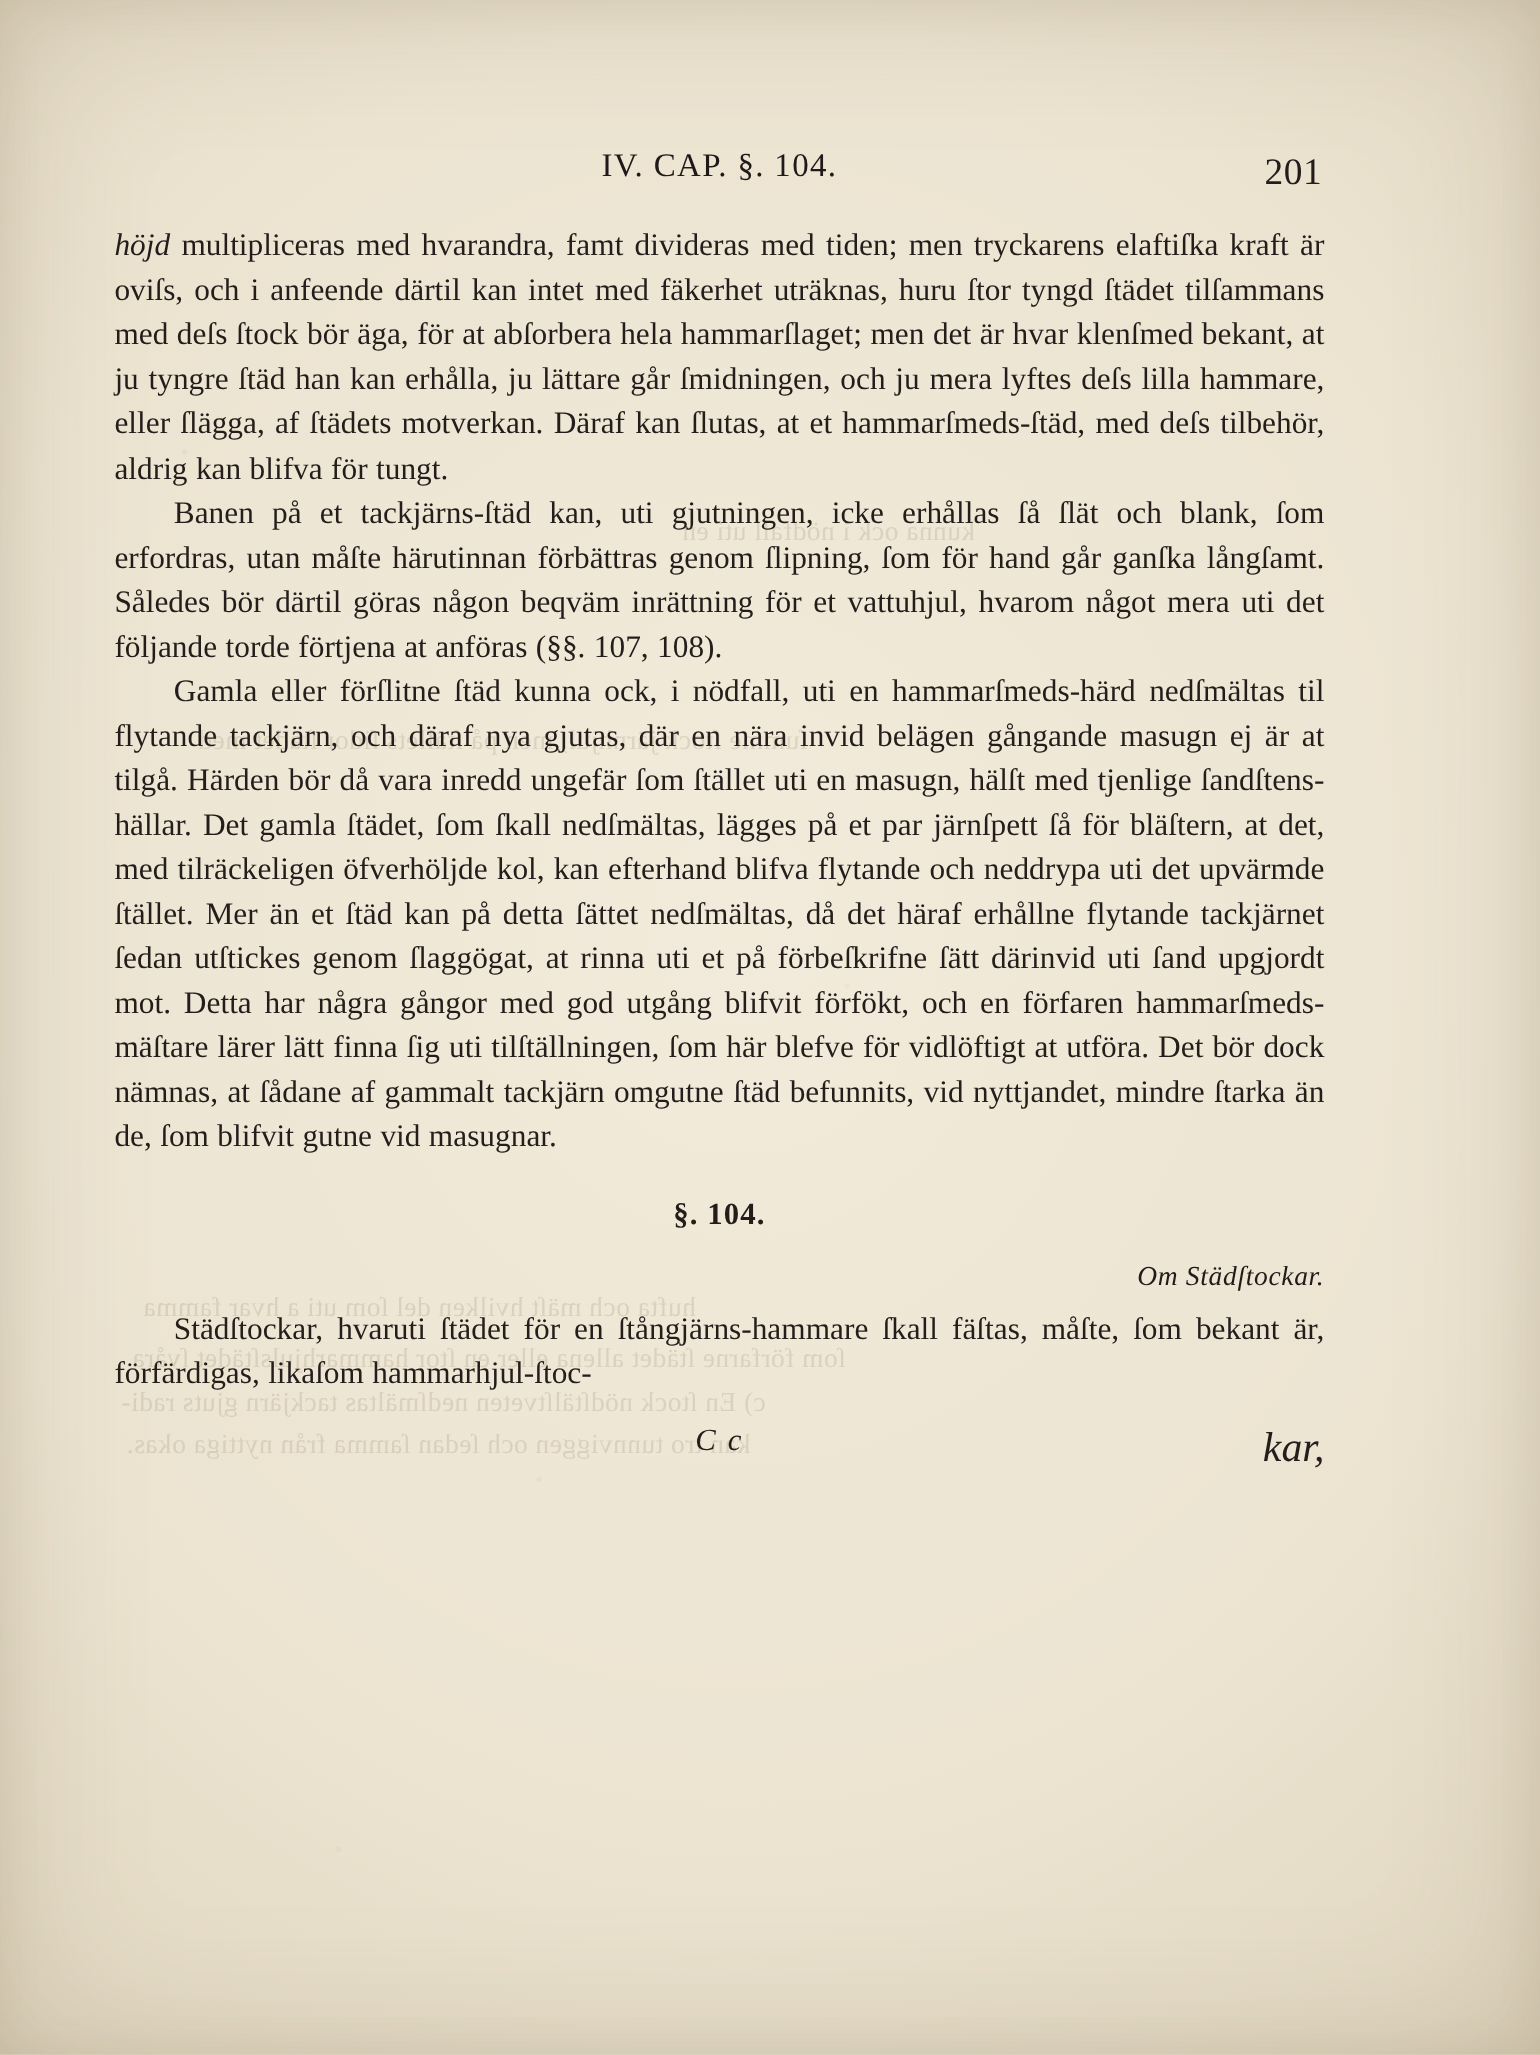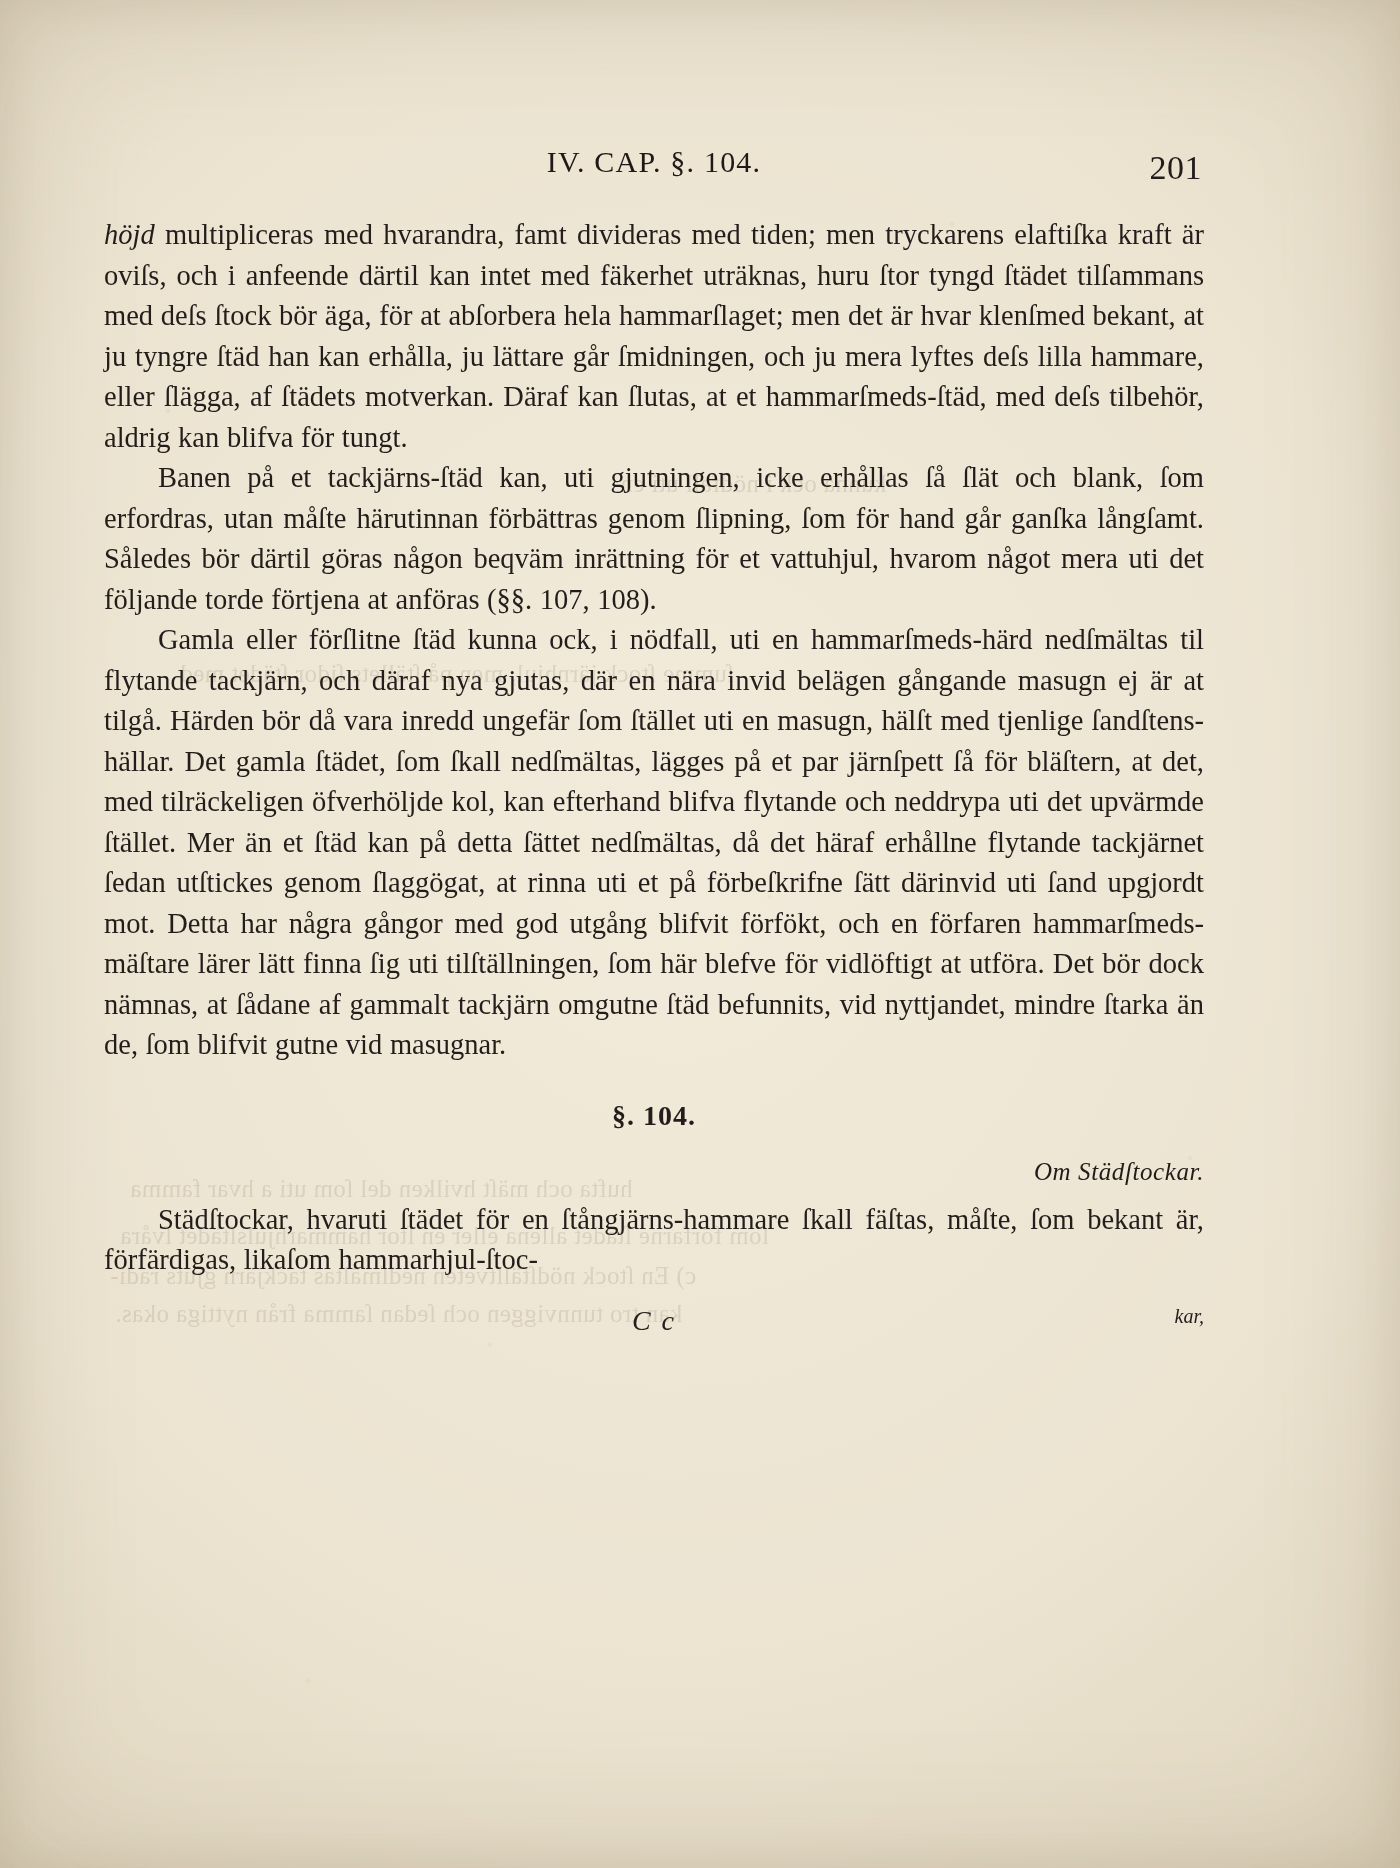--- a/index.html
+++ b/index.html
@@ -49,21 +49,21 @@
     font-family: "Liberation Serif", serif;
     font-size: 25px;
     letter-spacing: .4px;
     transform: scaleX(-1);
     white-space: nowrap;
   }
 
   .content {
     position: absolute;
     left: 104px;
-    top: 145px;
+    top: 134px;
     width: 1100px;
   }
 
   .header {
     display: flex;
     align-items: baseline;
     justify-content: center;
     position: relative;
     height: 44px;
     margin-bottom: 26px;
@@ -123,21 +123,21 @@
     position: absolute;
     left: 50%;
     transform: translateX(-50%);
     font-size: 28px;
     letter-spacing: 2px;
     color: #241d1b;
   }
   .catchword {
     position: absolute;
     right: 0;
-    font-size: 20px;
+    font-size: 38px;
     color: #241d1b;
   }
 </style>
 </head>
 <body>
 
 <div class="page">
 
   <div class="grain"></div>
 

